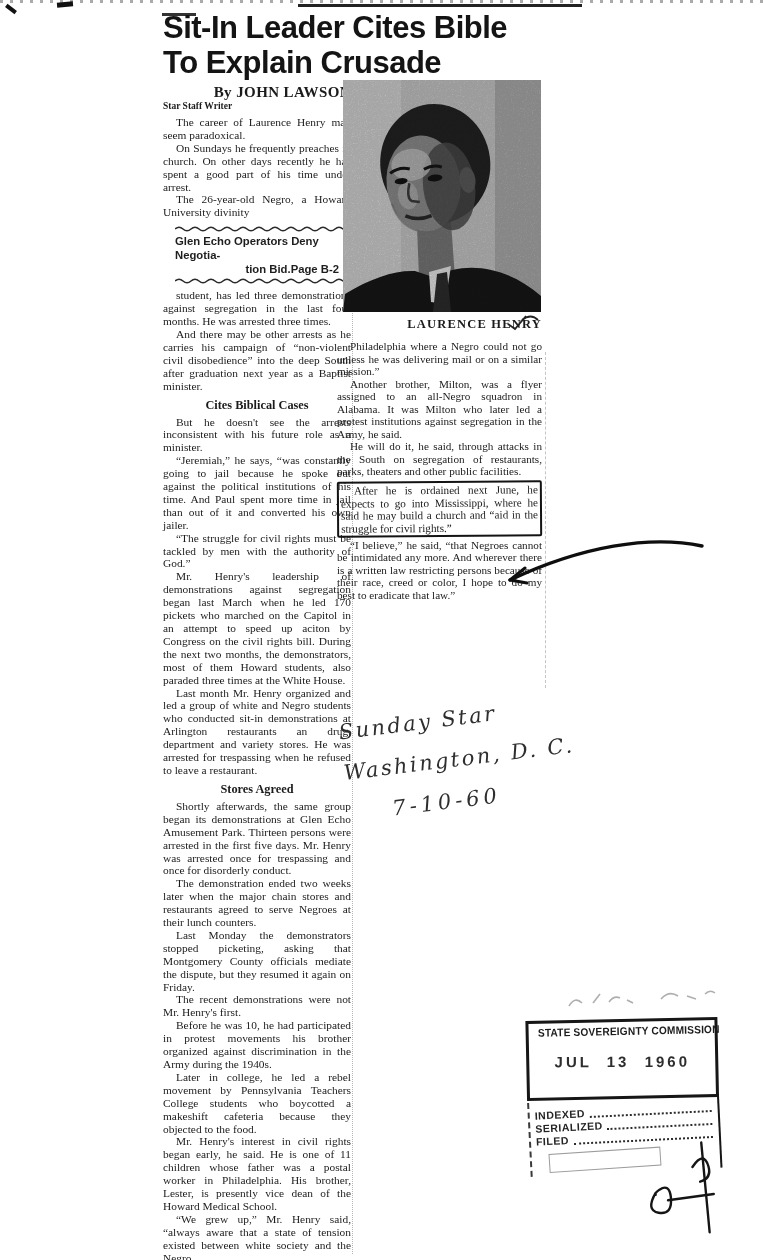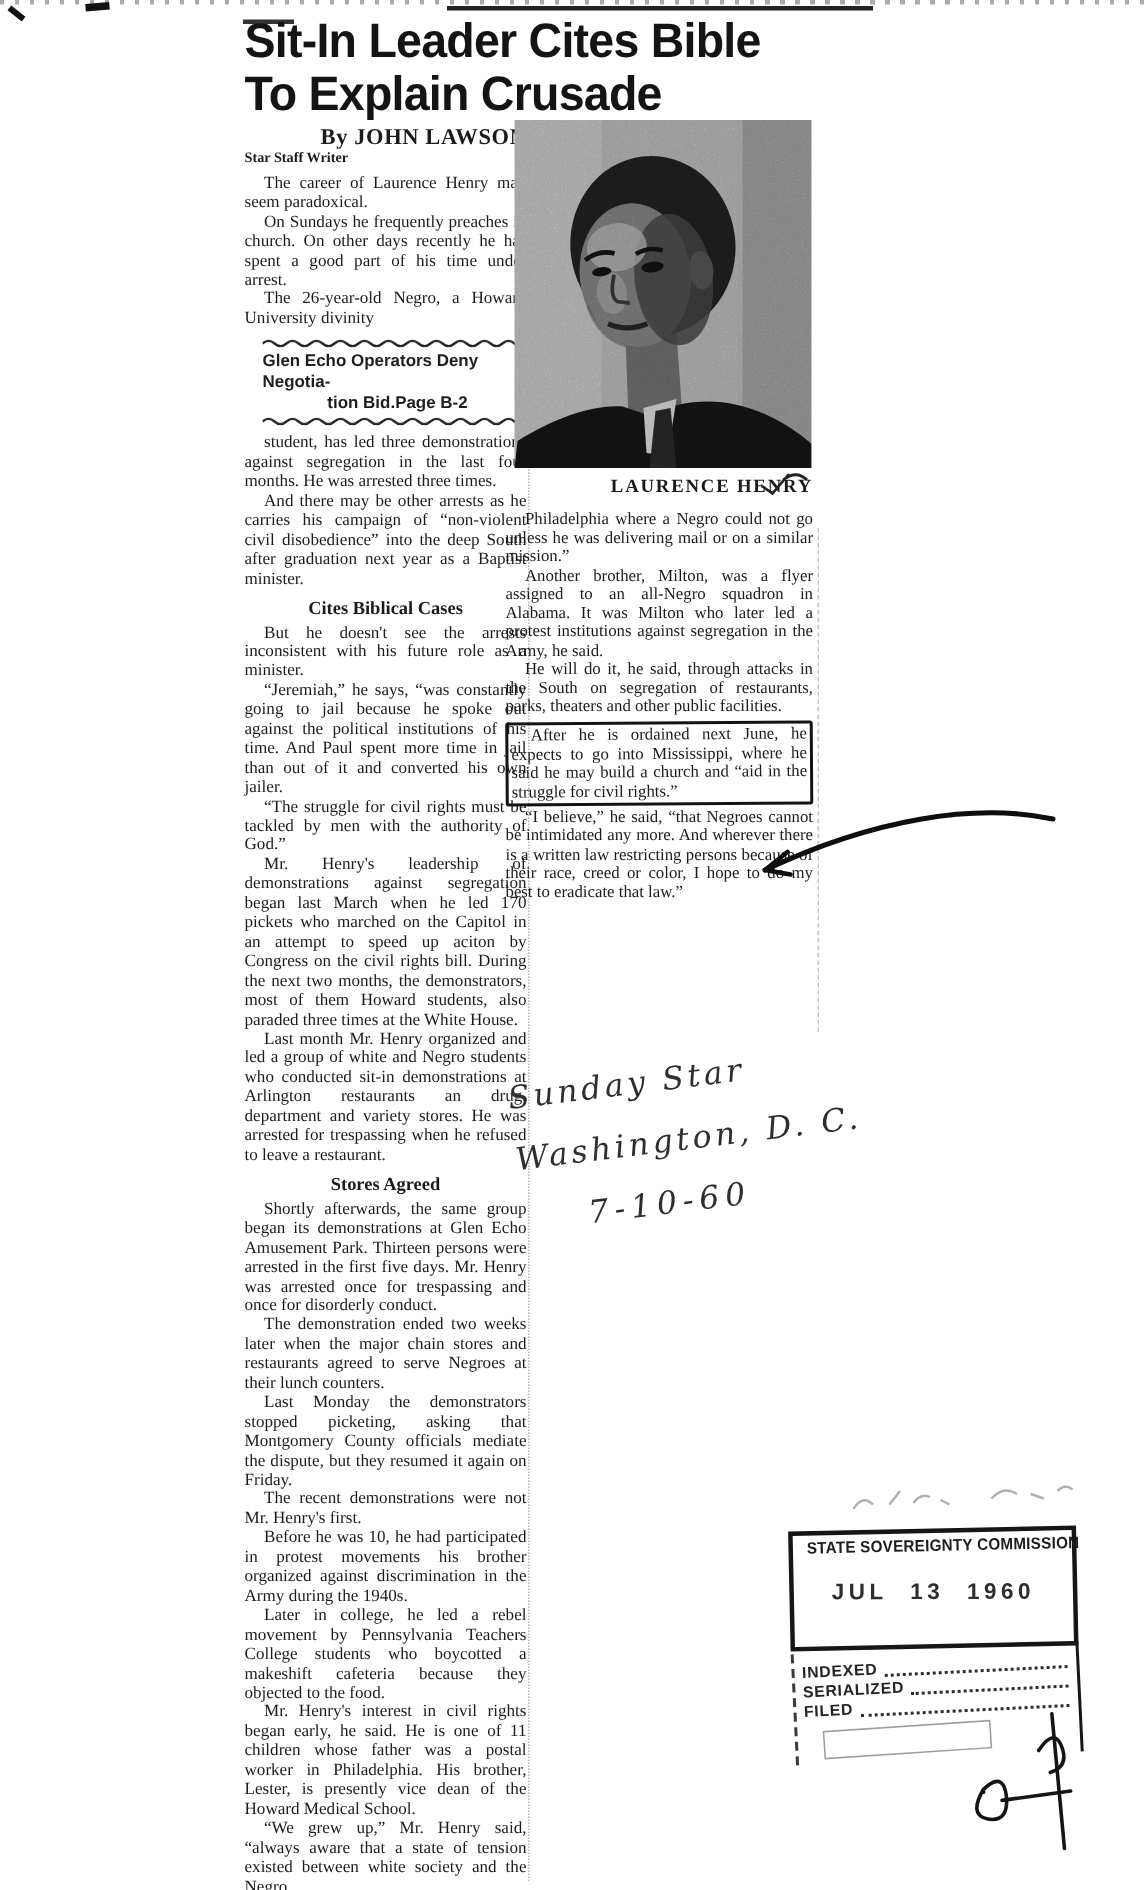--- a/index.html
+++ b/index.html
@@ -28,21 +28,21 @@
   .byline{text-align:right;font-weight:700;font-size:15px;letter-spacing:.4px;}
   .byline-title{text-align:left;font-weight:700;font-size:9.5px;margin-bottom:5px;}
   .body-text p{margin:0;font-size:11.4px;line-height:12.9px;text-align:justify;text-indent:13px;}
   .right-col .body-text p{font-size:11.2px;line-height:12.5px;}
   .subhead{text-align:center;font-weight:700;font-size:12.3px;margin:5px 0 3px;}
 
   .ref-box{margin:6px 12px 5px;font-family:"Liberation Sans", sans-serif;font-weight:700;
     font-size:11.3px;line-height:14px;color:#1e1e1e;}
   .ref-box svg{display:block;}
   .ref-inner{padding:2px 0 1px;}
-  .ref-row2{display:flex;justify-content:center;padding-left:16px;}
+  .ref-row2{display:flex;justify-content:flex-end;padding-left:16px;}
 
   
   .photo{width:198px;height:232px;margin-left:6px;position:relative;}
   .photo svg{display:block;}
   .photo-caption{text-align:right;font-weight:700;font-size:12.5px;letter-spacing:1.2px;
     margin:5px 0 8px;position:relative;}
   .caption-check{position:absolute;right:2px;top:-6px;}
 
   .boxed-para{border:2.6px solid #131313;border-radius:2px;padding:1px 2px;margin:3px 0 2px;
     transform:rotate(-.4deg);}

